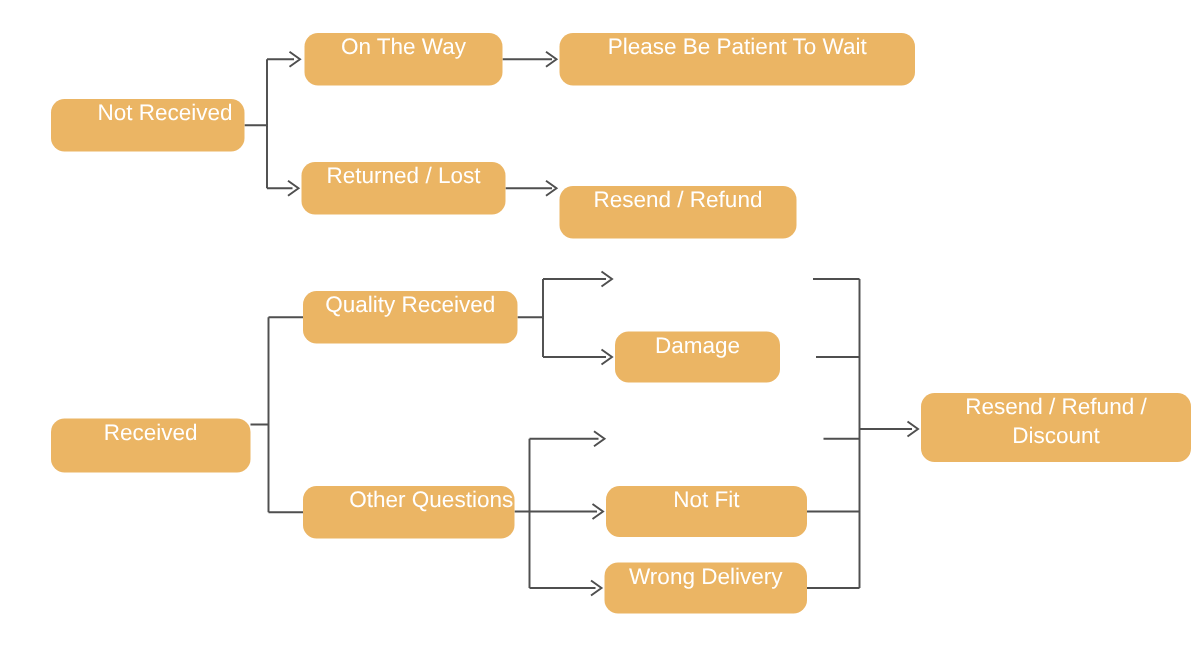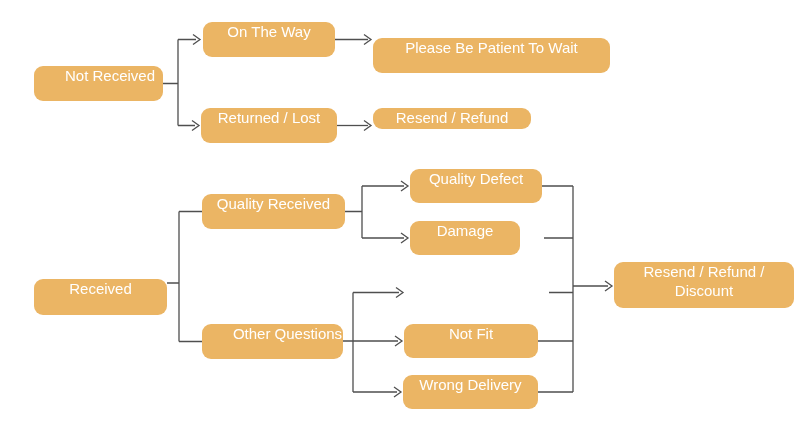--- a/index.html
+++ b/index.html
@@ -45,23 +45,23 @@
     text-align: center;
     font-size: 15px;
     line-height: 19px;
     padding: 0 6px;
     white-space: nowrap;
   }
   .node.wrap { white-space: normal; }
 
   .n-not-received      { left: 34px;  top: 66px;  width: 129px; height: 35px; padding-left: 29px; }
   .n-on-the-way        { left: 203px; top: 22px;  width: 132px; height: 35px; }
-  .n-please-wait       { left: 373px; top: 38px;  width: 237px; height: 35px; }
+  .n-please-wait       { left: 373px; top: 22px;  width: 237px; height: 35px; }
   .n-returned-lost     { left: 201px; top: 108px; width: 136px; height: 35px; }
-  .n-resend-refund     { left: 373px; top: 108px; width: 158px; height: 21px; }
+  .n-resend-refund     { left: 373px; top: 124px; width: 158px; height: 35px; }
   .n-received          { left: 34px;  top: 279px; width: 133px; height: 36px; }
   .n-quality-problems  { left: 202px; top: 194px; width: 143px; height: 35px; }
   .n-other-questions   { left: 202px; top: 324px; width: 141px; height: 35px; padding-left: 36px; }
   .n-quality-defect    { left: 410px; top: 169px; width: 132px; height: 34px; }
   .n-damage            { left: 410px; top: 221px; width: 110px; height: 34px; }
   .n-color-difference  { left: 405px; top: 275px; width: 144px; height: 35px; }
   .n-not-fit           { left: 404px; top: 324px; width: 134px; height: 34px; }
   .n-wrong-delivery    { left: 403px; top: 375px; width: 135px; height: 34px; }
   .n-final             { left: 614px; top: 262px; width: 180px; height: 46px; }
 </style>
@@ -112,23 +112,20 @@
   </div>
   <div class="node n-received">
     <span>Received</span>
   </div>
   <div class="node n-quality-problems">
     <span>Quality Received</span>
   </div>
   <div class="node n-other-questions">
     <span>Other Questions</span>
   </div>
-  <div class="node n-quality-defect">
-    <span>Quality Defect</span>
-  </div>
   <div class="node n-damage">
     <span>Damage</span>
   </div>
   <div class="node n-not-fit">
     <span>Not Fit</span>
   </div>
   <div class="node n-wrong-delivery">
     <span>Wrong Delivery</span>
   </div>
   <div class="node n-final wrap">

